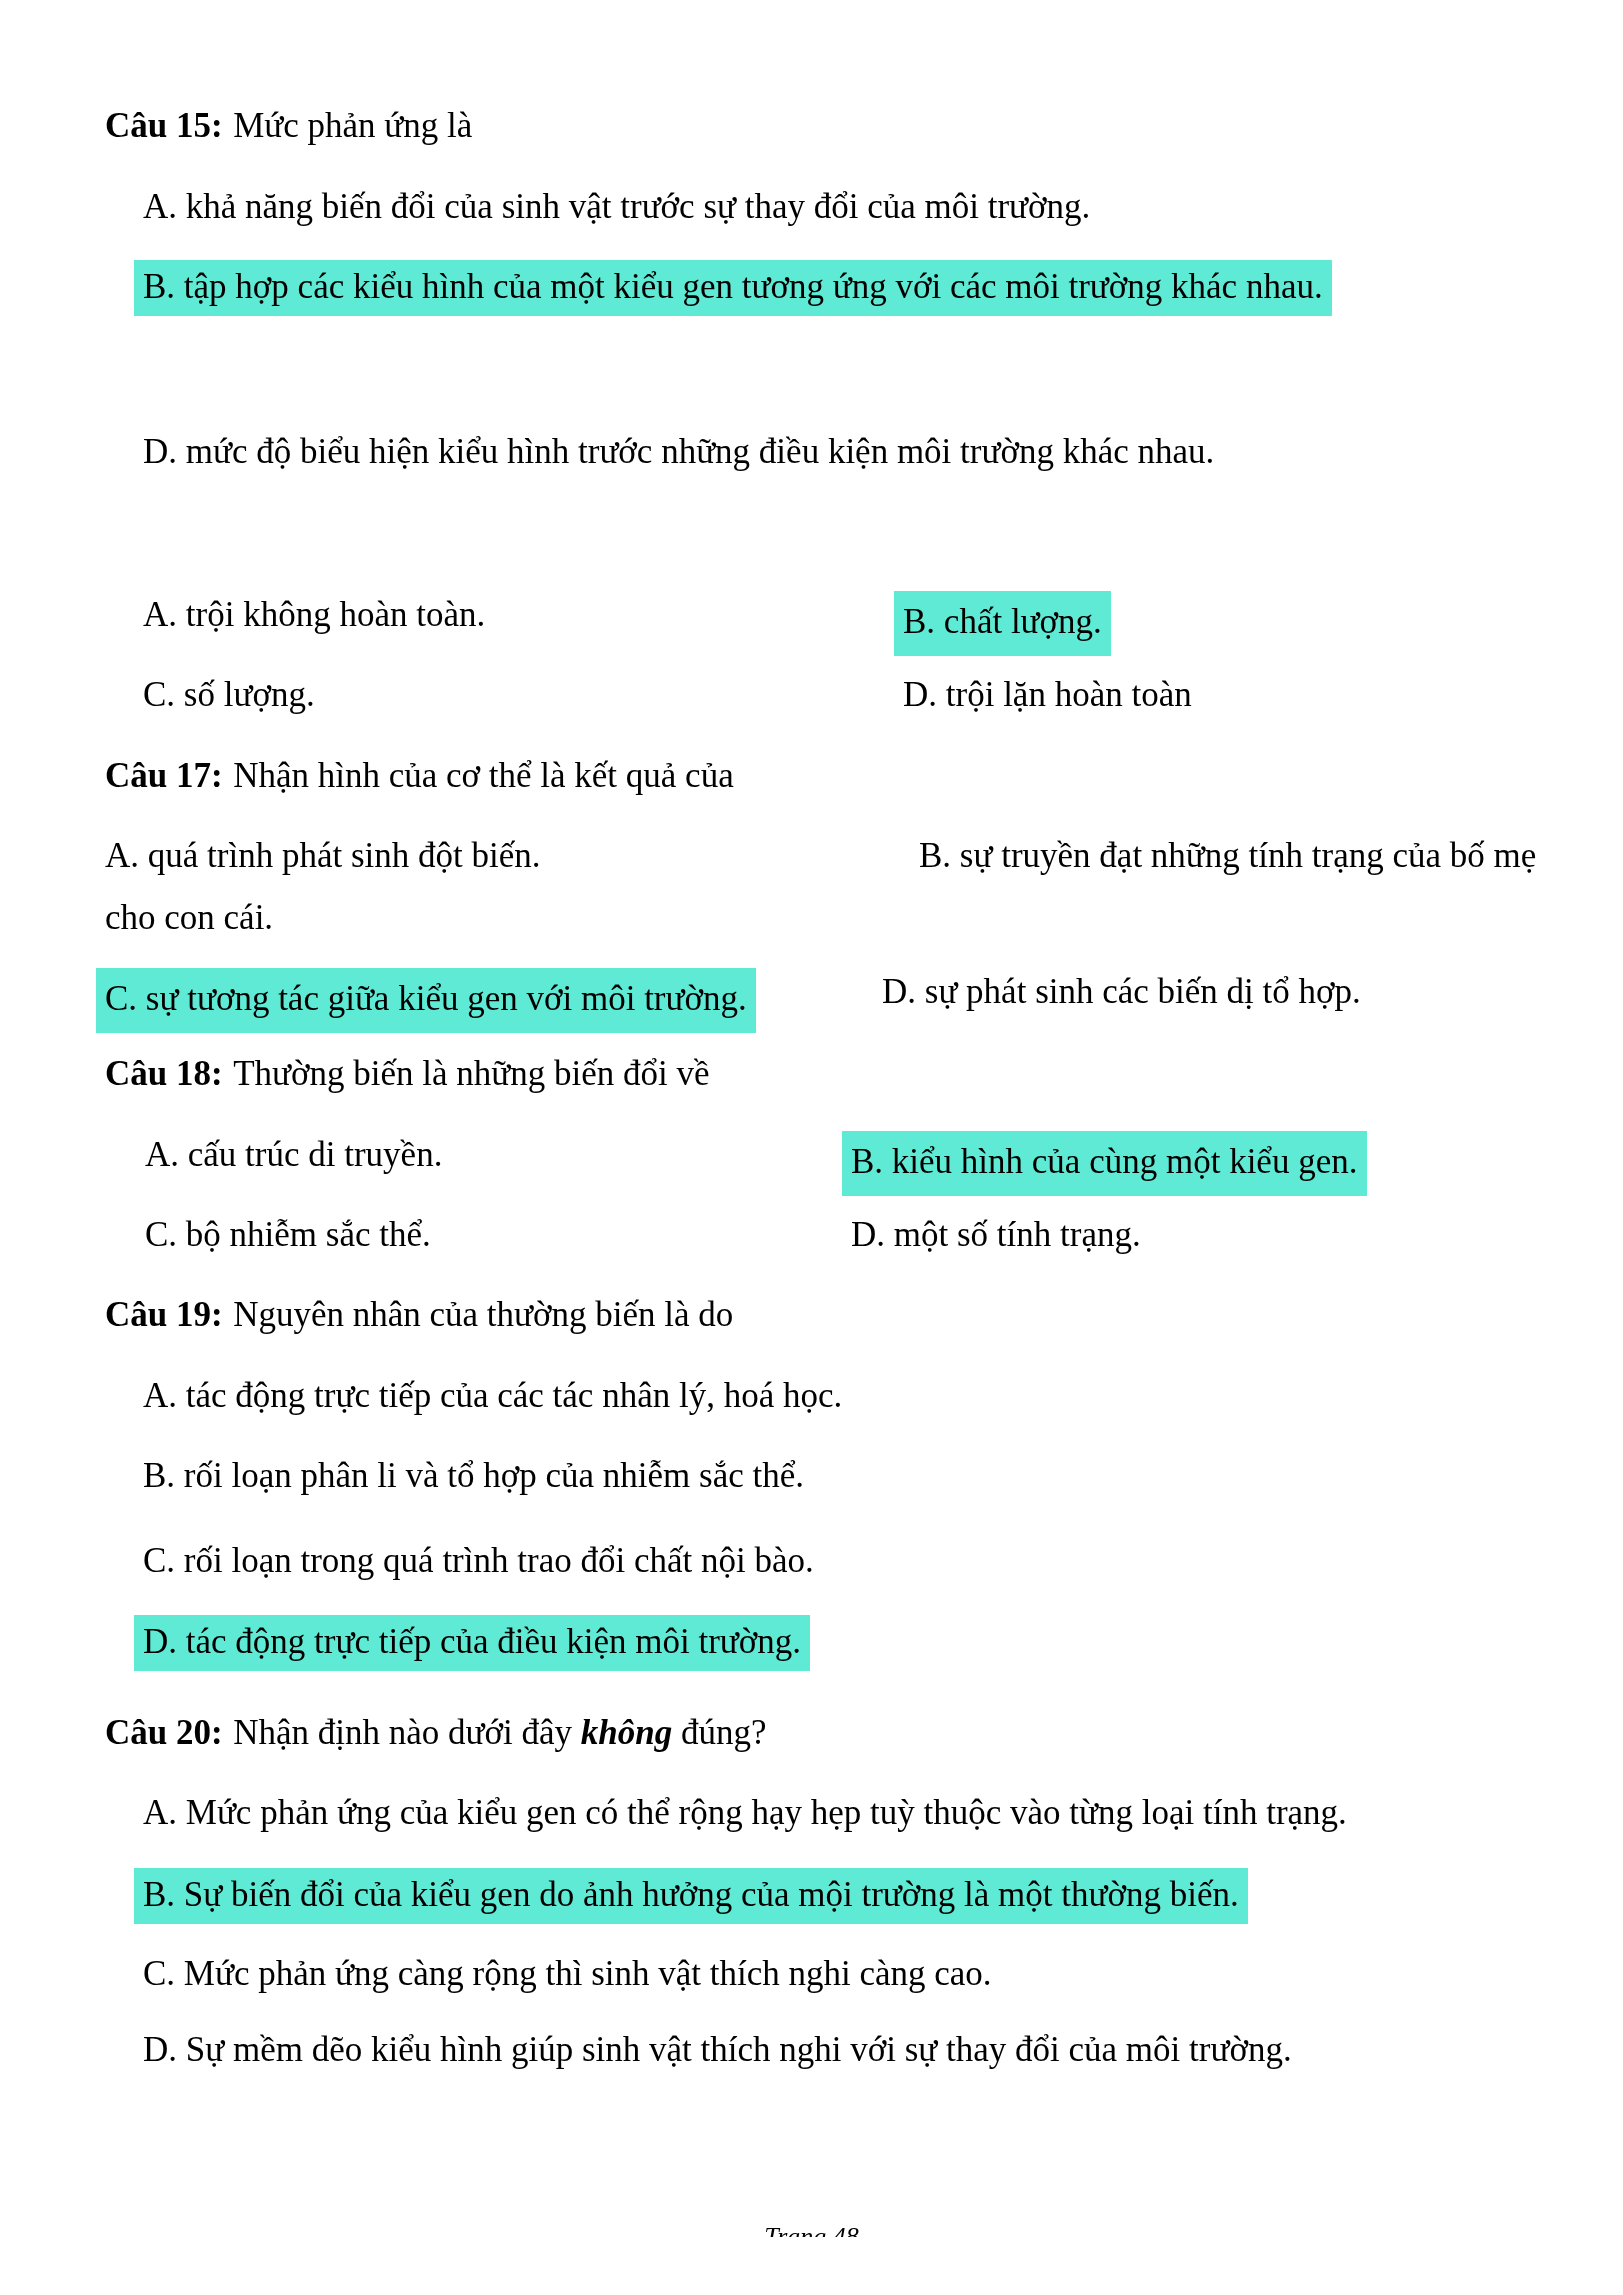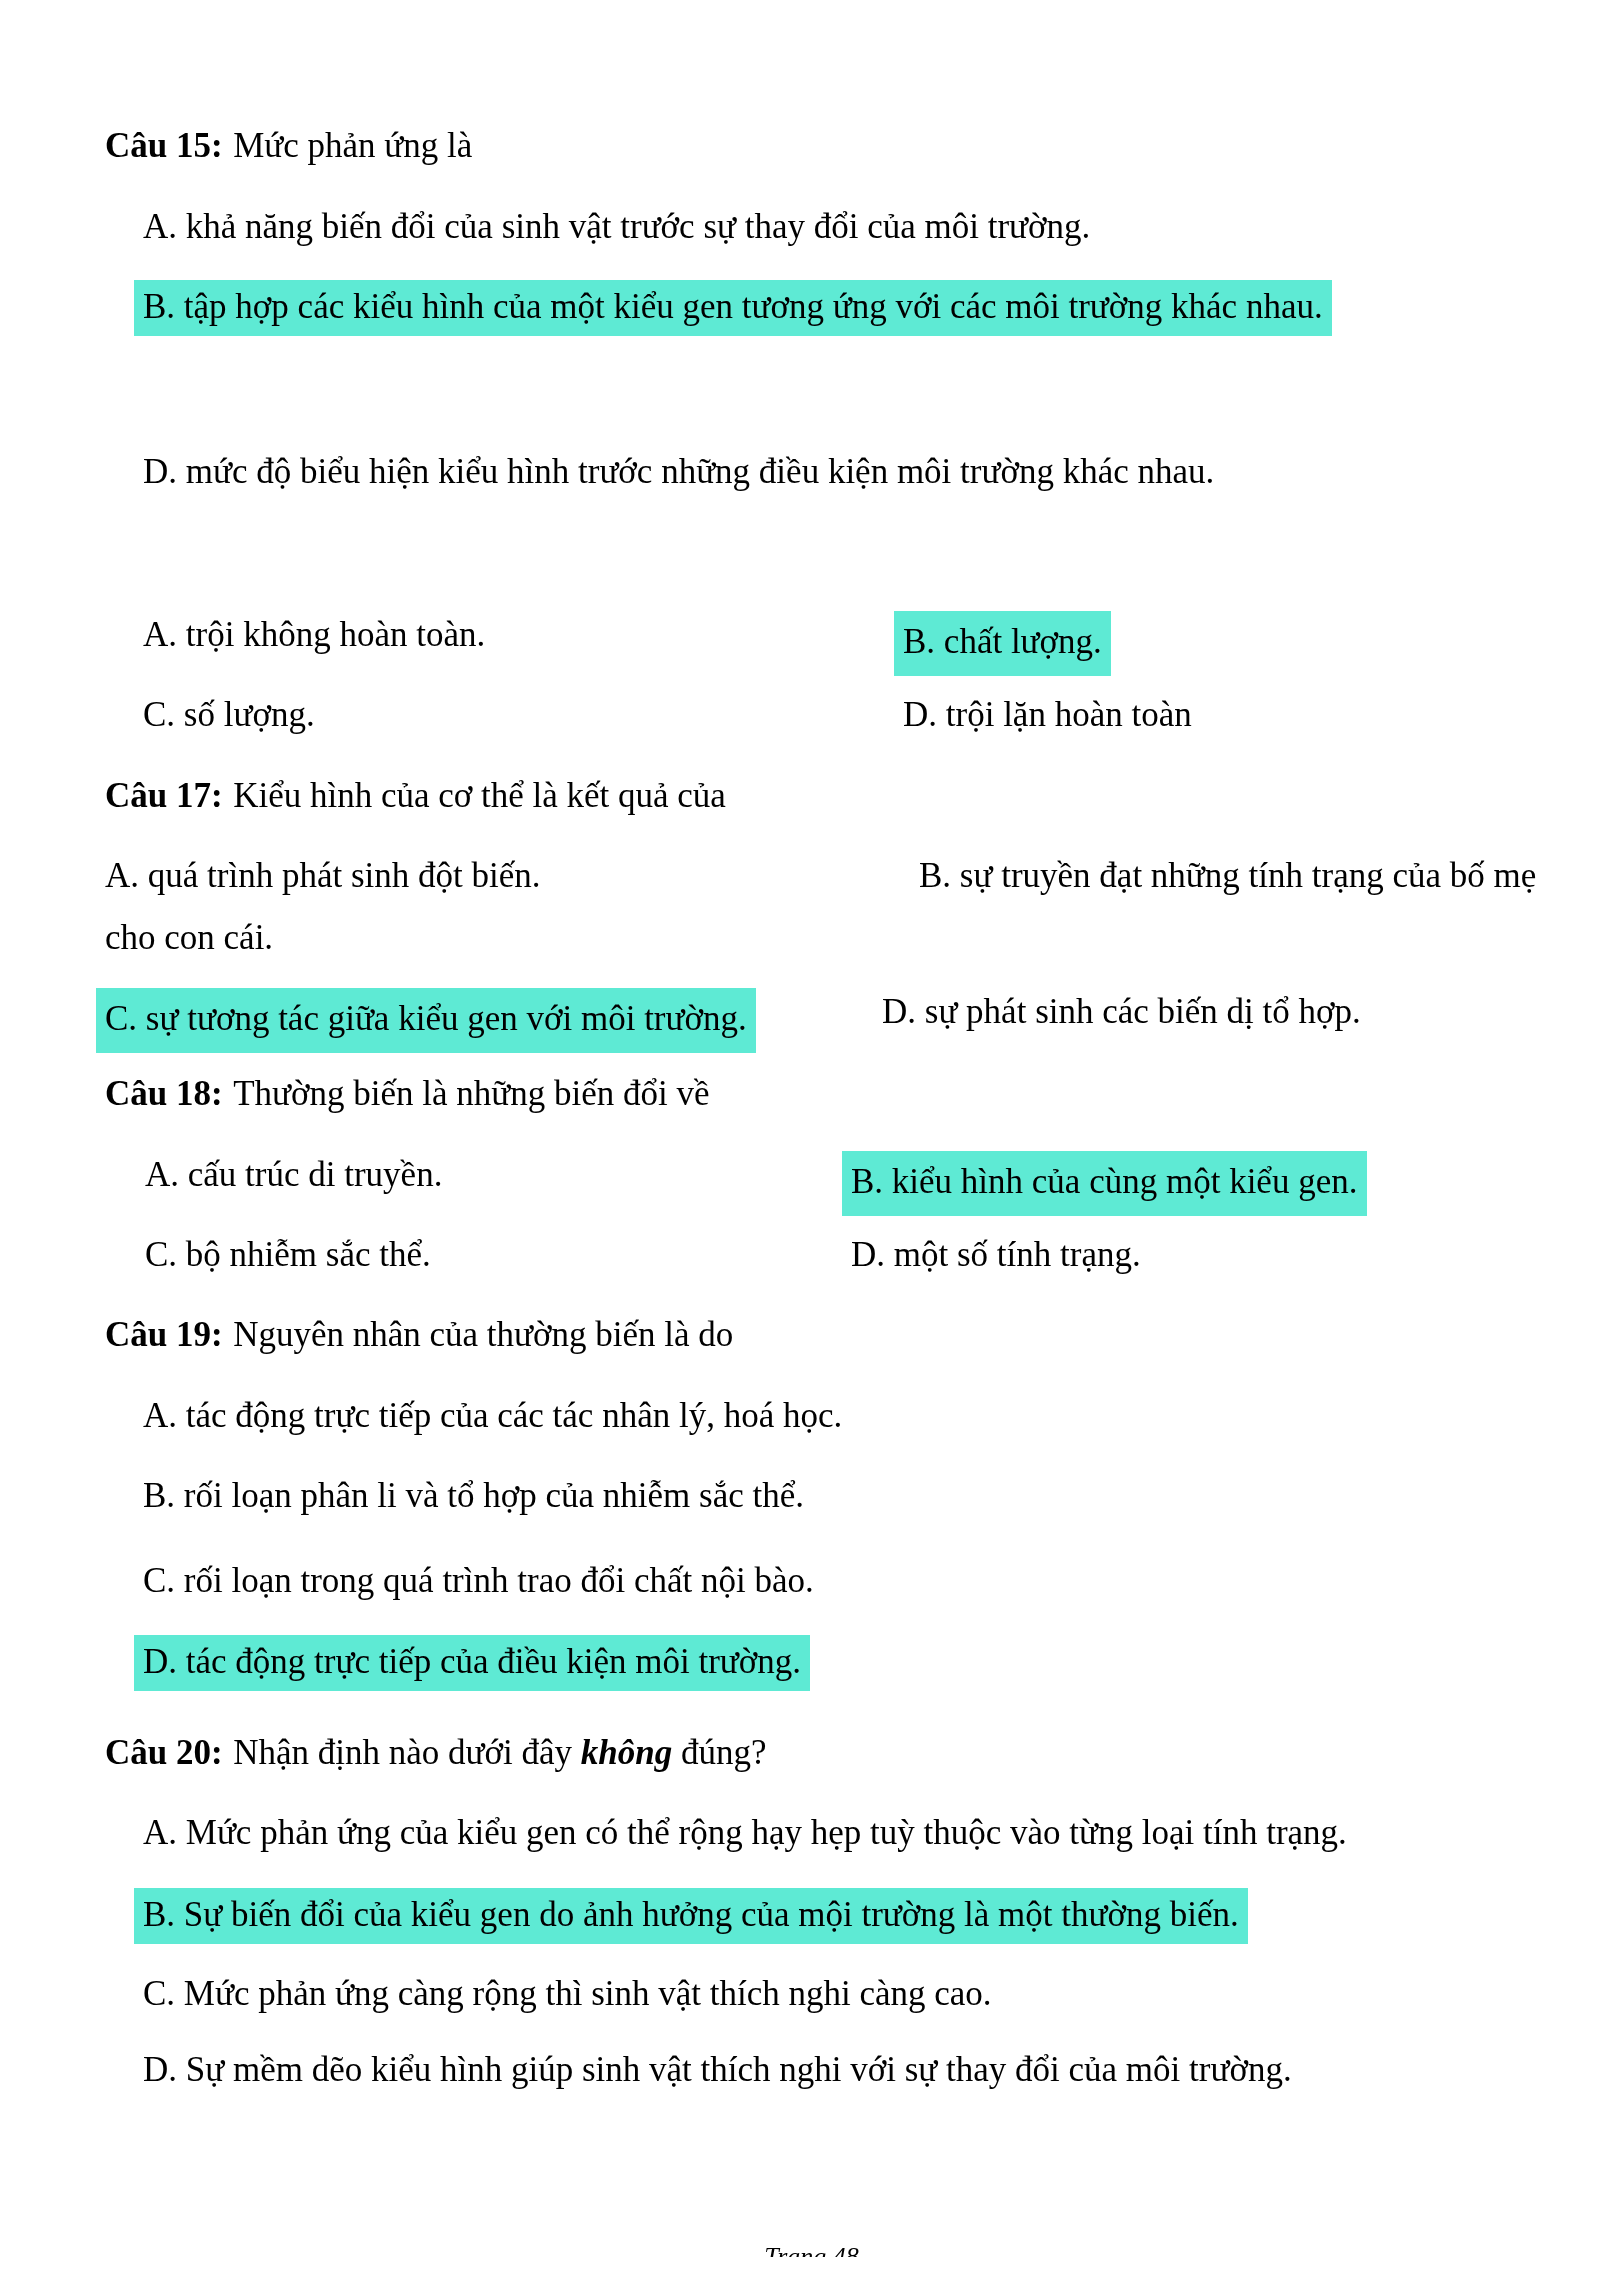--- a/index.html
+++ b/index.html
@@ -4,21 +4,20 @@
 <style>
   html,body{margin:0;padding:0;background:#ffffff;}
   .page{
     position:relative;
     width:1623px;height:2237px;
     background:#ffffff;
     color:#000000;
     font-family:"Liberation Serif", serif;
     font-size:35px;
     overflow:hidden;
-    margin-top:20px;
   }
   .line{
     position:absolute;
     line-height:48px;
     white-space:nowrap;
   }
   .row{left:0;top:0;width:1623px;}
   .c{position:absolute;top:0;white-space:nowrap;}
   .qlabel{font-weight:bold;margin-right:10.5px;}
   .bi{font-weight:bold;font-style:italic;}
@@ -57,21 +56,21 @@
   <div class="line row" style="top:591px;">
     <span class="c" style="left:143px;">A. trội không hoàn toàn.</span>
     <span class="c hl" style="left:903px;">B. chất lượng.</span>
   </div>
   <div class="line row" style="top:671px;">
     <span class="c" style="left:143px;">C. số lượng.</span>
     <span class="c" style="left:903px;">D. trội lặn hoàn toàn</span>
   </div>
 
   <div class="line" style="left:105px;top:752px;">
-    <span class="qlabel">Câu 17:</span><span>Kiểu hình của cơ thể là kết quả của</span>
+    <span class="qlabel">Câu 17:</span><span>Nhận hình của cơ thể là kết quả của</span>
   </div>
   <div class="line row" style="top:832px;">
     <span class="c" style="left:105px;">A. quá trình phát sinh đột biến.</span>
     <span class="c" style="left:919px;">B. sự truyền đạt những tính trạng của bố mẹ</span>
   </div>
   <div class="line" style="left:105px;top:894px;">
     <span>cho con cái.</span>
   </div>
   <div class="line row" style="top:968px;">
     <span class="c hl" style="left:105px;">C. sự tương tác giữa kiểu gen với môi trường.</span>

